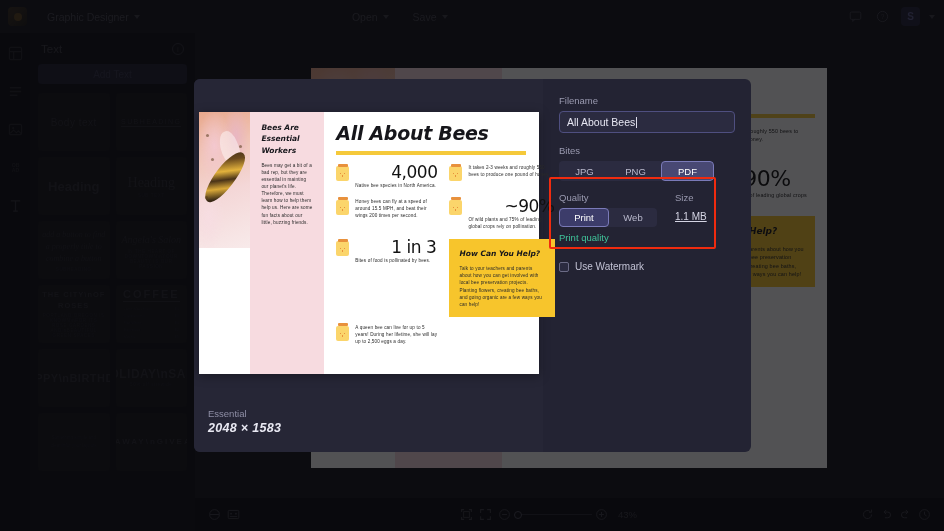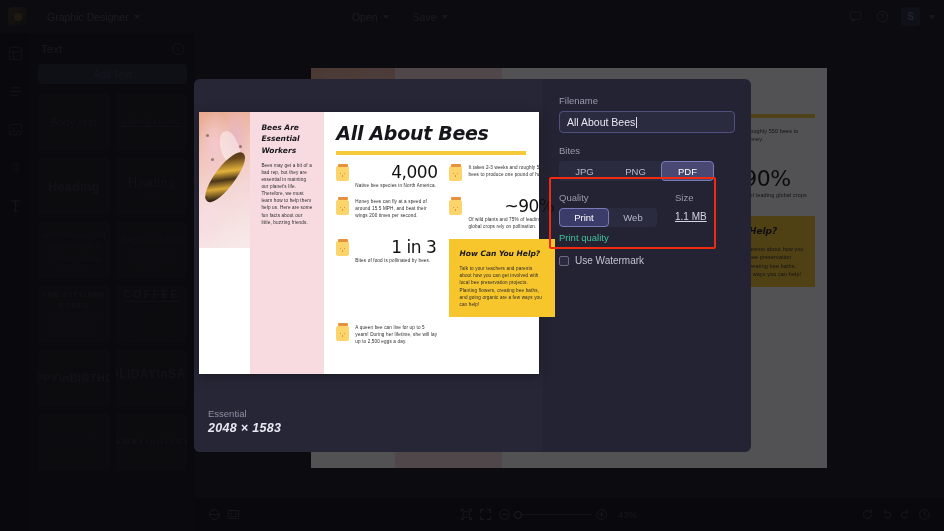--- a/index.html
+++ b/index.html
@@ -210,21 +210,21 @@
     width: 98px; height: 19px;
   }
   .seg2-btn {
     flex: 1; display: flex; align-items: center; justify-content: center;
     font-size: 9.5px; color: #b9b9cc;
   }
   .seg2-btn.sel { background: #3c3c6a; color: #fff; border: 1px solid #7a7ab8; border-radius: 4px; }
   .size-val { font-size: 10px; color: #d5d5e4; padding-top: 3px; text-decoration: underline; }
   .pq-note { font-size: 9.5px; color: #3fc39a; margin-top: 5px; }
 
-  .wm-row { display: flex; align-items: flex-end; gap: 6px; margin-top: 12px; }
+  .wm-row { display: flex; align-items: flex-end; gap: 6px; margin-top: 18px; }
   .wm-box {
     width: 10px; height: 10px; border-radius: 2px;
     border: 1px solid #6b6b85; background: #2b2b40;
   }
   .wm-lbl { font-size: 10px; color: #c2c2d4; }
 
   .btn-row {
     position: absolute; left: 16px; bottom: 17px; display: flex; gap: 7px;
   }
   .btn {

